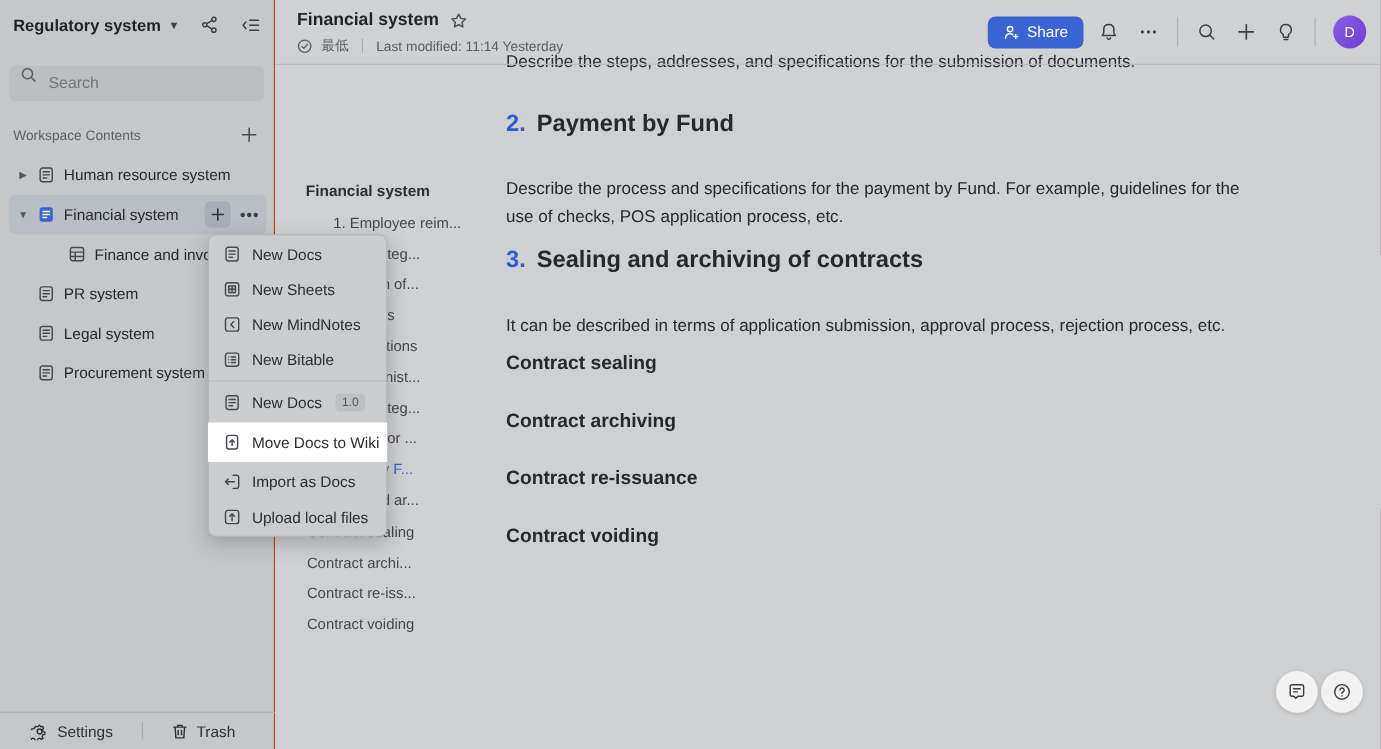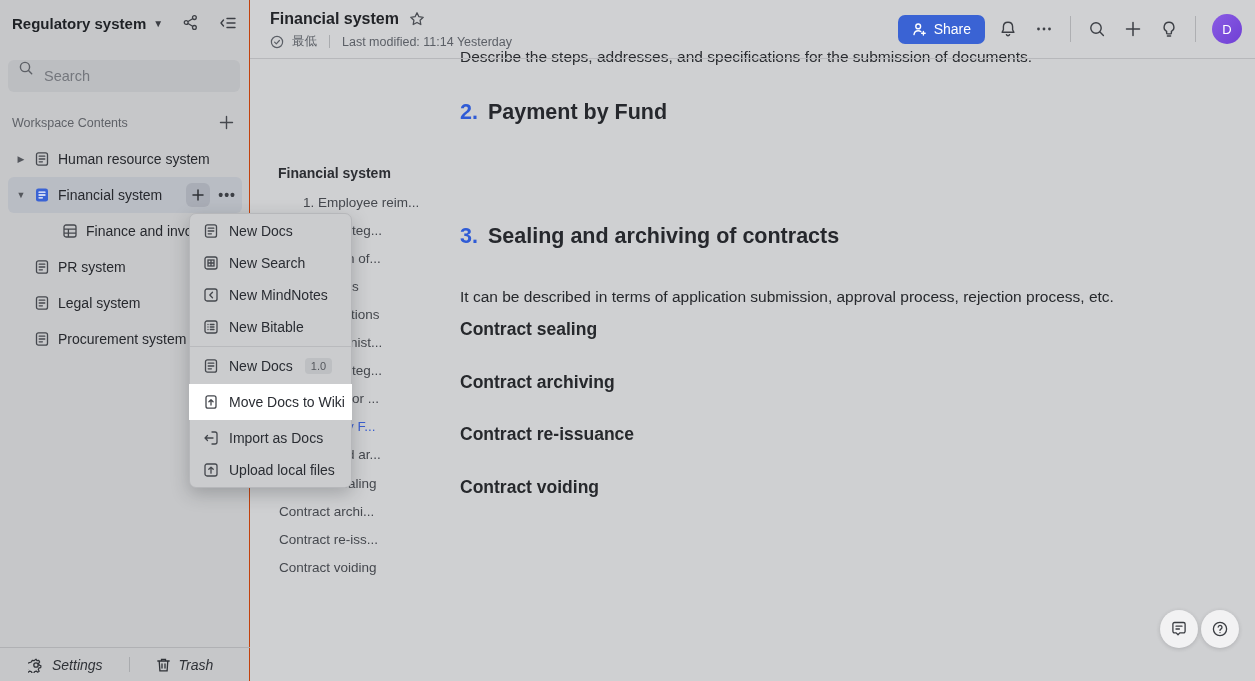--- a/index.html
+++ b/index.html
@@ -75,21 +75,21 @@
   .tree-row .t-ic{width:16px;margin-right:8px;color:#45484e;flex:none;}
   .row-selected{background:#b9bdc4;}
   .row-label{white-space:nowrap;overflow:hidden;}
   .row-tools{position:absolute;right:6px;top:0;height:36px;display:flex;align-items:center;gap:8px;}
   .plus-box{width:24px;height:24px;border-radius:6px;background:#a9adb6;color:#2e3136;
     display:flex;align-items:center;justify-content:center;cursor:pointer;}
   .dots{color:#3c3f45;letter-spacing:1px;font-weight:700;cursor:pointer;}
   .indent-child{padding-left:54px;}
   .sb-footer{position:absolute;left:0;bottom:0;width:250px;height:33px;border-top:1px solid #b0b1b4;
     display:flex;align-items:center;font-size:14px;color:#2f3237;}
-  .sbf-item{display:flex;align-items:center;gap:8px;cursor:pointer;font-style:italic;}
+  .sbf-item{display:flex;align-items:center;gap:8px;cursor:pointer;}
   .sbf-settings{margin-left:28px;}
   .sbf-div{width:1px;height:15px;background:#a9abae;margin:0 26px;}
 
   
   .menu{position:absolute;left:189px;top:213px;width:163px;z-index:50;background:#cbccce;
     border:1px solid #b6b7ba;border-radius:7px;box-shadow:0 6px 18px rgba(31,35,41,.25);
     padding:1px 0;box-sizing:border-box;}
   .menu-item{height:32px;display:flex;align-items:center;gap:10px;padding:0 13px;
     font-size:14px;color:#2a2d33;cursor:pointer;white-space:nowrap;}
   .menu-item .m-ic{width:16px;flex:none;color:#44474d;}
@@ -197,20 +197,21 @@
     <span class="o-item" style="left:279px;top:504px;">Contract archi...</span>
     <span class="o-item" style="left:279px;top:532px;">Contract re-iss...</span>
     <span class="o-item" style="left:279px;top:560px;">Contract voiding</span>
   </div>
 
   <div class="content">
     <div class="h2 h2-payment">
       <span class="hnum">2.</span>
       <span>Payment by Fund</span>
     </div>
+    <p class="body-p p-payment">Describe the process and specifications for the payment by Fund. For example, guidelines for the use of checks, POS application process, etc.</p>
 
     <div class="h2 h2-sealing">
       <span class="hnum">3.</span>
       <span>Sealing and archiving of contracts</span>
     </div>
     <p class="body-p p-sealing">It can be described in terms of application submission, approval process, rejection process, etc.</p>
 
     <div class="subhead sh1">Contract sealing</div>
     <div class="subhead sh2">Contract archiving</div>
     <div class="subhead sh3">Contract re-issuance</div>
@@ -366,21 +367,21 @@
       <span>New Docs</span>
     </div>
     <div class="menu-item">
       <span class="m-ic">
         <svg width="16" height="16" viewBox="0 0 16 16" fill="none" stroke="currentColor" stroke-width="1.3">
           <rect x="2" y="2" width="12" height="12" rx="2"></rect>
             <rect x="5" y="5" width="6" height="6"></rect>
             <path d="M8 5v6M5 8h6"></path>
         </svg>
       </span>
-      <span>New Search</span>
+      <span>New Sheets</span>
     </div>
     <div class="menu-item">
       <span class="m-ic">
         <svg width="16" height="16" viewBox="0 0 16 16" fill="none" stroke="currentColor" stroke-width="1.3" stroke-linejoin="round">
           <rect x="2" y="2" width="12" height="12" rx="2"></rect>
             <path d="M9.5 5.2L6.8 8l2.7 2.8" stroke-linecap="round"></path>
         </svg>
       </span>
       <span>New MindNotes</span>
     </div>

